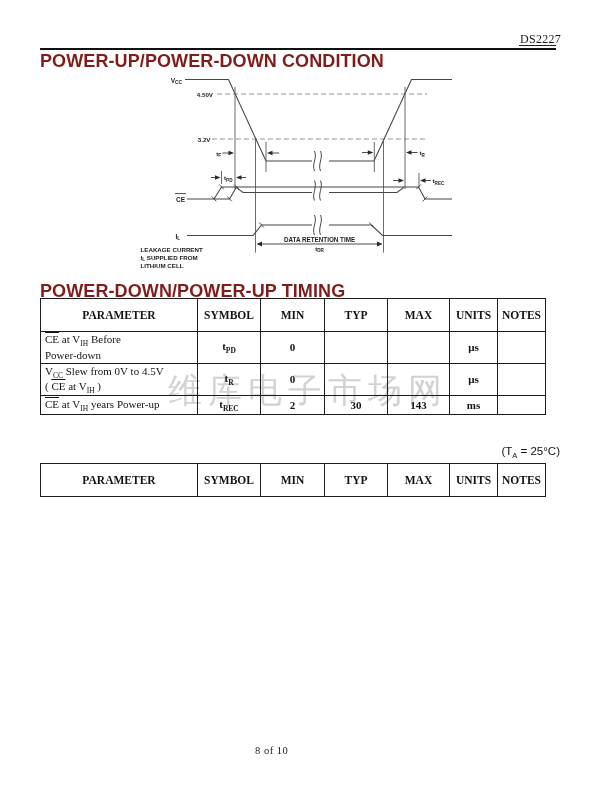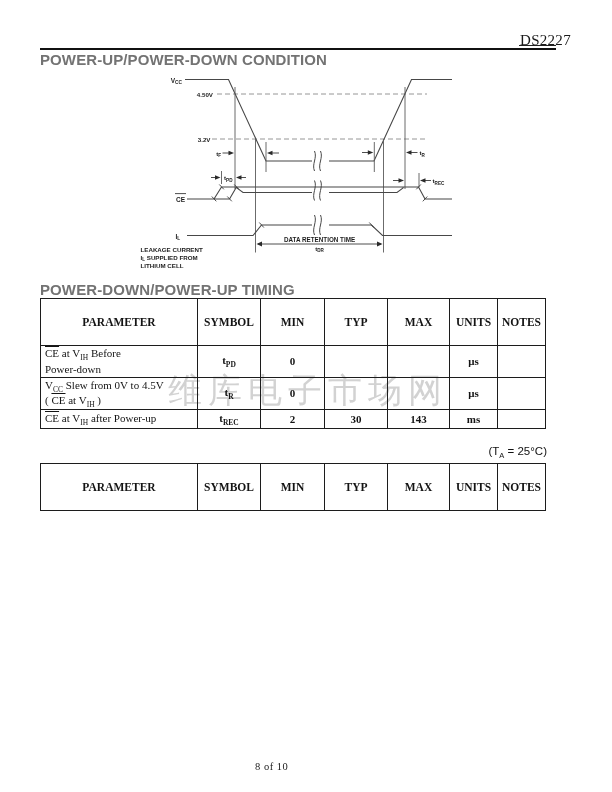--- a/index.html
+++ b/index.html
@@ -2,44 +2,44 @@
 <html><head>
 <meta charset="utf-8">
 <style>
   html,body{margin:0;padding:0;background:#e8e8e8;}
   .page{
     position:relative;width:612px;height:792px;background:#ffffff;
     margin:0 auto;overflow:hidden;
     font-family:"Liberation Serif",serif;color:#1a1a1a;
   }
   .abs{position:absolute;}
-  .doc-num{font-size:15px;letter-spacing:.3px;}
+  .doc-num{font-size:12px;letter-spacing:.3px;}
   .rule-thin{height:1px;background:#222;}
   .rule-thick{height:2px;background:#111;}
   .h1{
     font-family:"Liberation Sans",sans-serif;font-weight:bold;
-    font-size:15px;letter-spacing:.1px;color:#737373;white-space:nowrap;
+    font-size:18px;letter-spacing:.1px;color:#7f1d1d;white-space:nowrap;
   }
   
   table.spec{
     border-collapse:collapse;table-layout:fixed;
     font-size:11px;color:#141414;background:transparent;
   }
   table.spec td,table.spec th{
     border:1px solid #1c1c1c;padding:0 4px;overflow:hidden;
   }
   table.spec th{
-    font-size:11.5px;font-weight:bold;text-align:center;padding:17px 2px;
+    font-size:11.5px;font-weight:bold;text-align:center;padding:10px 2px;
   }
   td.param{text-align:left;line-height:1.3;padding-left:5px;}
   td.val{text-align:center;font-weight:bold;}
   .ov{text-decoration:overline;}
   sub{font-size:7.5px;line-height:1;}
   .ta-note{font-family:"Liberation Sans",sans-serif;font-size:11.5px;color:#111;}
-  .footer{font-size:10.5px;letter-spacing:.5px;margin-top:16px;}
+  .footer{font-size:10.5px;letter-spacing:.5px;}
   .watermark{
     font-family:"DejaVu Sans",sans-serif;
     font-size:34px;letter-spacing:6px;color:#c7c7c7;opacity:.8;
     mix-blend-mode:multiply;white-space:nowrap;pointer-events:none;
   }
   svg text{
     font-family:"Liberation Sans",sans-serif;font-weight:bold;fill:#1c1c1c;
   }
   .wave{stroke:#474747;stroke-width:1.1;fill:none;}
   .meas{stroke:#3a3a3a;stroke-width:.9;fill:none;}
@@ -165,32 +165,32 @@
     <tr style="height:16px">
       <td class="param"><span>V</span><sub>CC</sub><span> Slew from 0V to 4.5V</span><br><span>( </span><span class="ov">CE</span><span> at V</span><sub>IH</sub><span> )</span></td>
       <td class="val"><span>t</span><sub>R</sub></td>
       <td class="val">0</td>
       <td class="val"></td>
       <td class="val"></td>
       <td class="val">μs</td>
       <td class="val"></td>
     </tr>
     <tr style="height:19px">
-      <td class="param"><span class="ov">CE</span><span> at V</span><sub>IH</sub><span> after Power-up</span></td>
+      <td class="param"><span class="ov">CE</span><span> at V</span><sub>IH</sub><span> years Power-up</span></td>
       <td class="val"><span>t</span><sub>REC</sub></td>
       <td class="val">2</td>
       <td class="val">30</td>
       <td class="val">143</td>
       <td class="val">ms</td>
       <td class="val"></td>
     </tr>
   </tbody>
     </table>
 
-  <div class="abs ta-note" style="right:65px;top:445px;"><span>(T</span><sub>A</sub><span> = 25°C)</span></div>
+  <div class="abs ta-note" style="right:52px;top:445px;"><span>(T</span><sub>A</sub><span> = 25°C)</span></div>
 
   <table class="spec abs" style="left:40px;top:462.5px;">
     <colgroup>
       <col style="width:157px">
         <col style="width:63px">
         <col style="width:64px">
       <col style="width:63px">
         <col style="width:62px">
         <col style="width:48px">
         <col style="width:48px">

